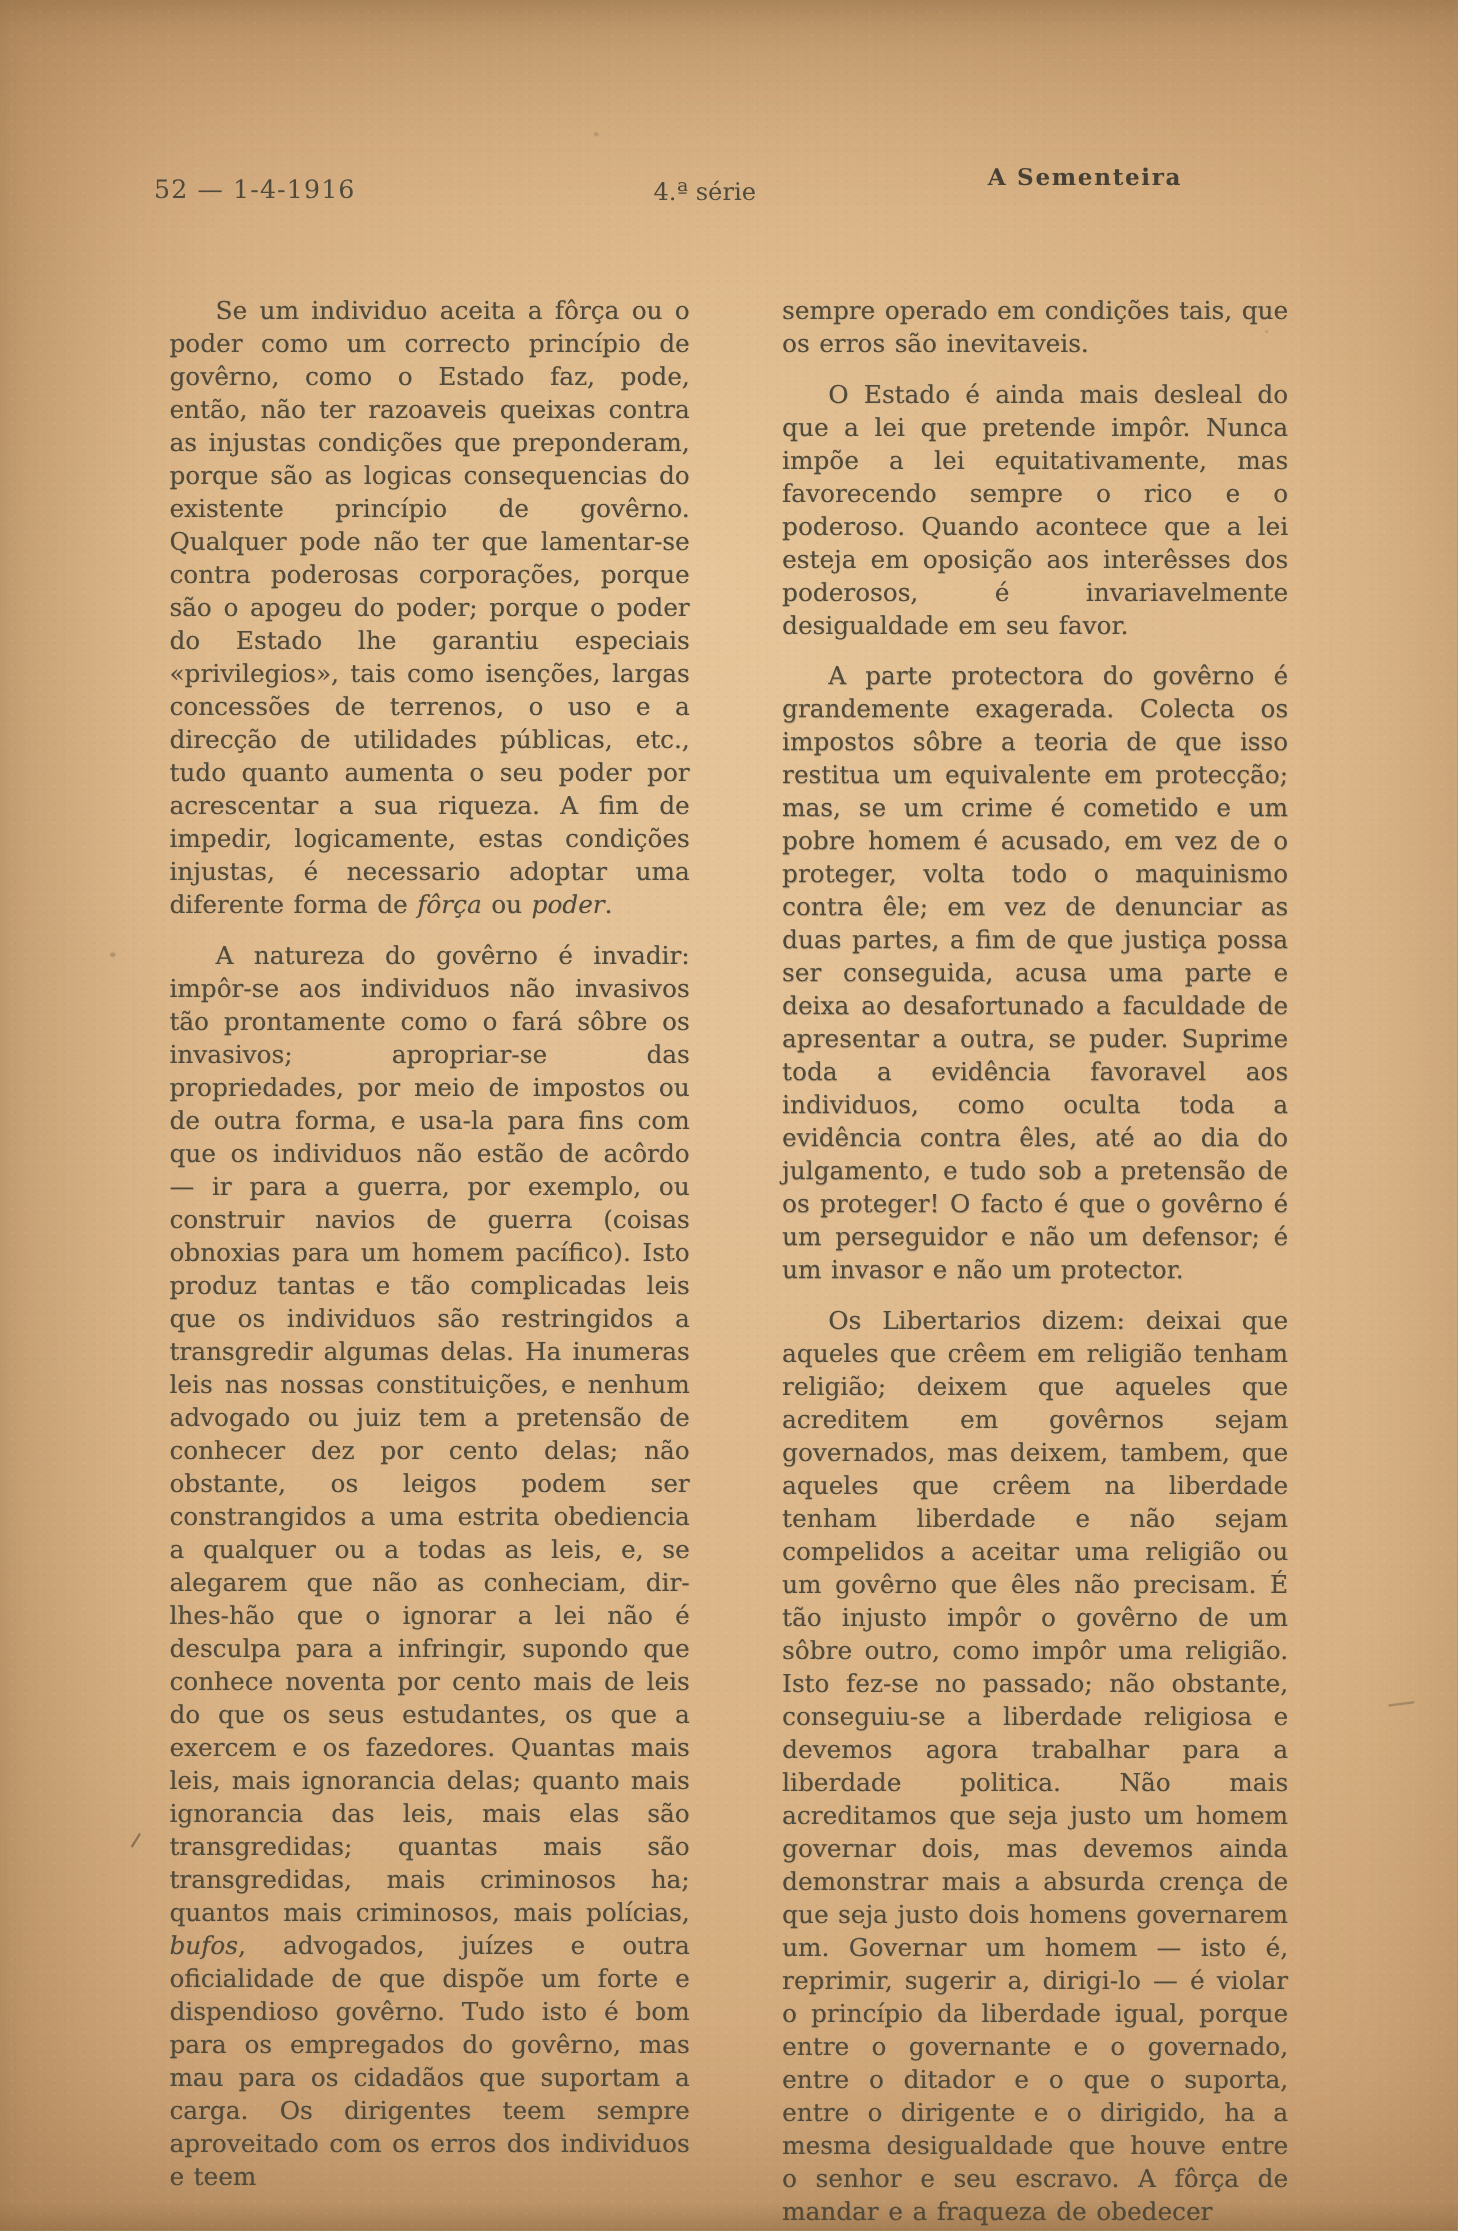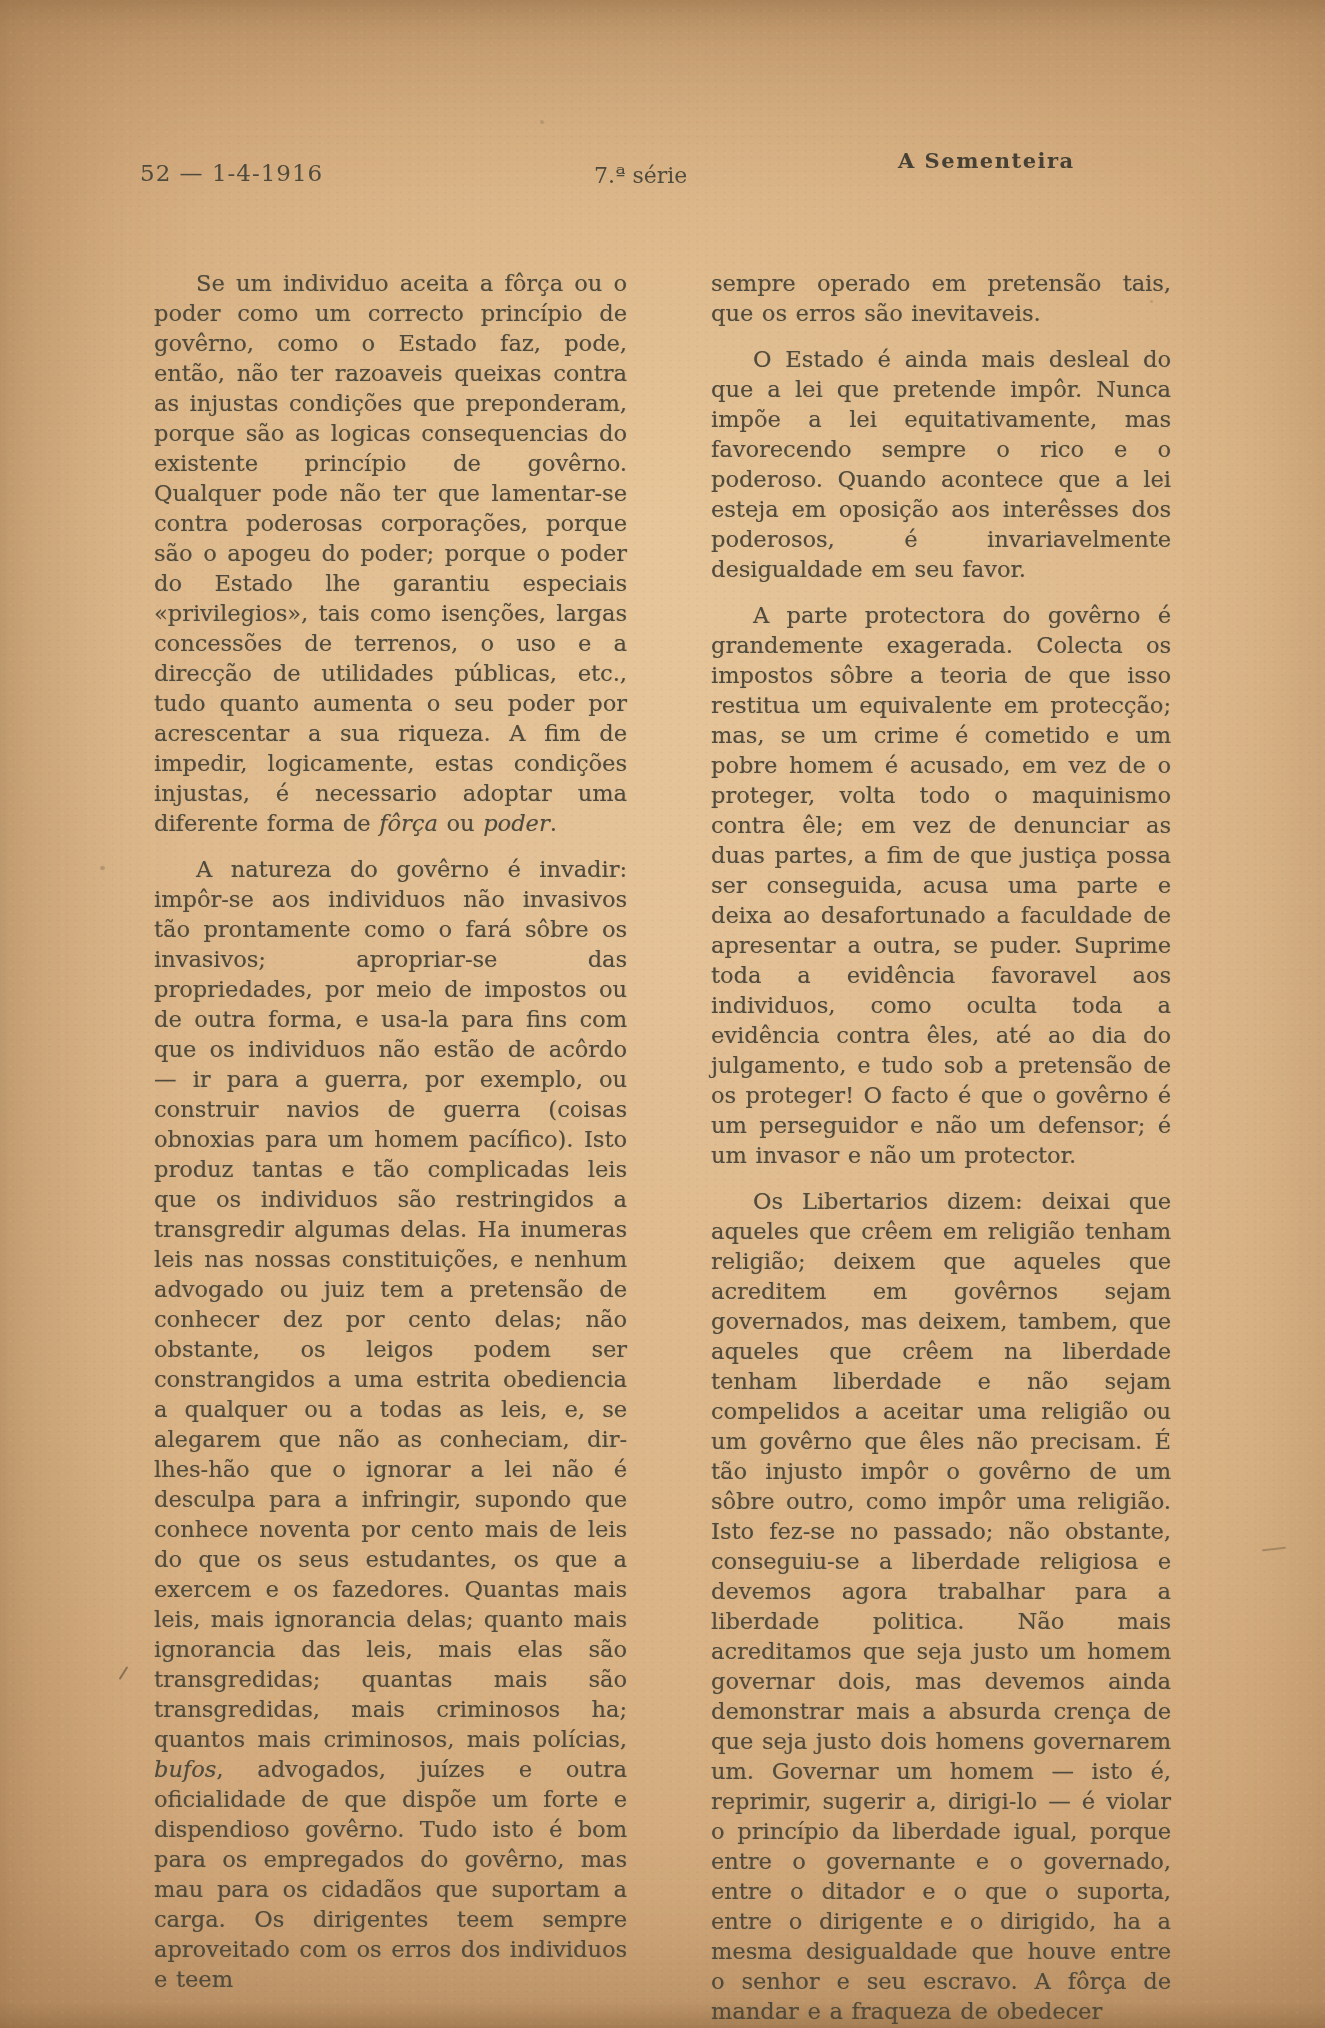--- a/index.html
+++ b/index.html
@@ -52,29 +52,29 @@
   .para{margin:16px;}
   .para.indent{text-indent:42px;}
   .ital{font-style:italic;}
 </style>
 </head>
 <body>
 
 <div class="page" style="color: rgb(79, 74, 59);">
 
   <div class="header-item issue">52 — 1-4-1916</div>
-  <div class="header-item series">7.ª série</div>
+  <div class="header-item series">4.ª série</div>
   <div class="header-item title">A Sementeira</div>
 
   <section class="col col-left" id="col-left">
       <p class="para indent"><span>Se um individuo aceita a fôrça ou o poder como um correcto princípio de govêrno, como o Estado faz, pode, então, não ter razoaveis queixas contra as injustas condições que preponderam, porque são as logicas consequencias do existente princípio de govêrno. Qualquer pode não ter que lamentar-se contra poderosas corporações, porque são o apogeu do poder; porque o poder do Estado lhe garantiu especiais «privilegios», tais como isenções, largas concessões de terrenos, o uso e a direcção de utilidades públicas, etc., tudo quanto aumenta o seu poder por acrescentar a sua riqueza. A fim de impedir, logicamente, estas condições injustas, é necessario adoptar uma diferente forma de </span><span class="ital">fôrça</span><span> ou </span><span class="ital">poder</span><span>.</span></p>
       <p class="para indent"><span>A natureza do govêrno é invadir: impôr-se aos individuos não invasivos tão prontamente como o fará sôbre os invasivos; apropriar-se das propriedades, por meio de impostos ou de outra forma, e usa-la para fins com que os individuos não estão de acôrdo — ir para a guerra, por exemplo, ou construir navios de guerra (coisas obnoxias para um homem pacífico). Isto produz tantas e tão complicadas leis que os individuos são restringidos a transgredir algumas delas. Ha inumeras leis nas nossas constituições, e nenhum advogado ou juiz tem a pretensão de conhecer dez por cento delas; não obstante, os leigos podem ser constrangidos a uma estrita obediencia a qualquer ou a todas as leis, e, se alegarem que não as conheciam, dir-lhes-hão que o ignorar a lei não é desculpa para a infringir, supondo que conhece noventa por cento mais de leis do que os seus estudantes, os que a exercem e os fazedores. Quantas mais leis, mais ignorancia delas; quanto mais ignorancia das leis, mais elas são transgredidas; quantas mais são transgredidas, mais criminosos ha; quantos mais criminosos, mais polícias, </span><span class="ital">bufos</span><span>, advogados, juízes e outra oficialidade de que dispõe um forte e dispendioso govêrno. Tudo isto é bom para os empregados do govêrno, mas mau para os cidadãos que suportam a carga. Os dirigentes teem sempre aproveitado com os erros dos individuos e teem</span></p>
     </section>
   <section class="col col-right" id="col-right">
-      <p class="para"><span>sempre operado em pretensão tais, que os erros são inevitaveis.</span></p>
+      <p class="para"><span>sempre operado em condições tais, que os erros são inevitaveis.</span></p>
       <p class="para indent"><span>O Estado é ainda mais desleal do que a lei que pretende impôr. Nunca impõe a lei equitativamente, mas favorecendo sempre o rico e o poderoso. Quando acontece que a lei esteja em oposição aos interêsses dos poderosos, é invariavelmente desigualdade em seu favor.</span></p>
       <p class="para indent"><span>A parte protectora do govêrno é grandemente exagerada. Colecta os impostos sôbre a teoria de que isso restitua um equivalente em protecção; mas, se um crime é cometido e um pobre homem é acusado, em vez de o proteger, volta todo o maquinismo contra êle; em vez de denunciar as duas partes, a fim de que justiça possa ser conseguida, acusa uma parte e deixa ao desafortunado a faculdade de apresentar a outra, se puder. Suprime toda a evidência favoravel aos individuos, como oculta toda a evidência contra êles, até ao dia do julgamento, e tudo sob a pretensão de os proteger! O facto é que o govêrno é um perseguidor e não um defensor; é um invasor e não um protector.</span></p>
       <p class="para indent"><span>Os Libertarios dizem: deixai que aqueles que crêem em religião tenham religião; deixem que aqueles que acreditem em govêrnos sejam governados, mas deixem, tambem, que aqueles que crêem na liberdade tenham liberdade e não sejam compelidos a aceitar uma religião ou um govêrno que êles não precisam. É tão injusto impôr o govêrno de um sôbre outro, como impôr uma religião. Isto fez-se no passado; não obstante, conseguiu-se a liberdade religiosa e devemos agora trabalhar para a liberdade politica. Não mais acreditamos que seja justo um homem governar dois, mas devemos ainda demonstrar mais a absurda crença de que seja justo dois homens governarem um. Governar um homem — isto é, reprimir, sugerir a, dirigi-lo — é violar o princípio da liberdade igual, porque entre o governante e o governado, entre o ditador e o que o suporta, entre o dirigente e o dirigido, ha a mesma desigualdade que houve entre o senhor e seu escravo. A fôrça de mandar e a fraqueza de obedecer</span></p>
     </section>
 
   <div class="edge-right"></div>
   <div class="crease"></div>
   <div class="edge-bottom"></div>
 
   <div class="tear" style="top:165px;"></div>

